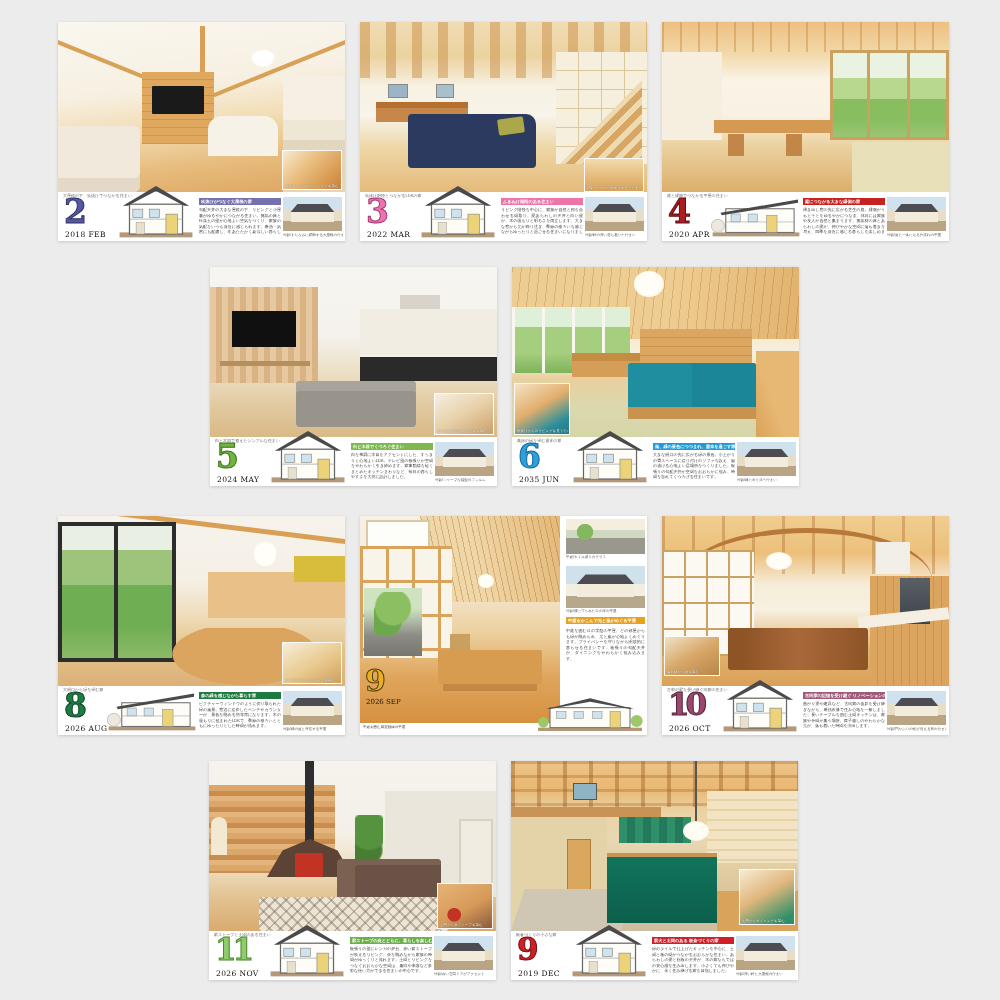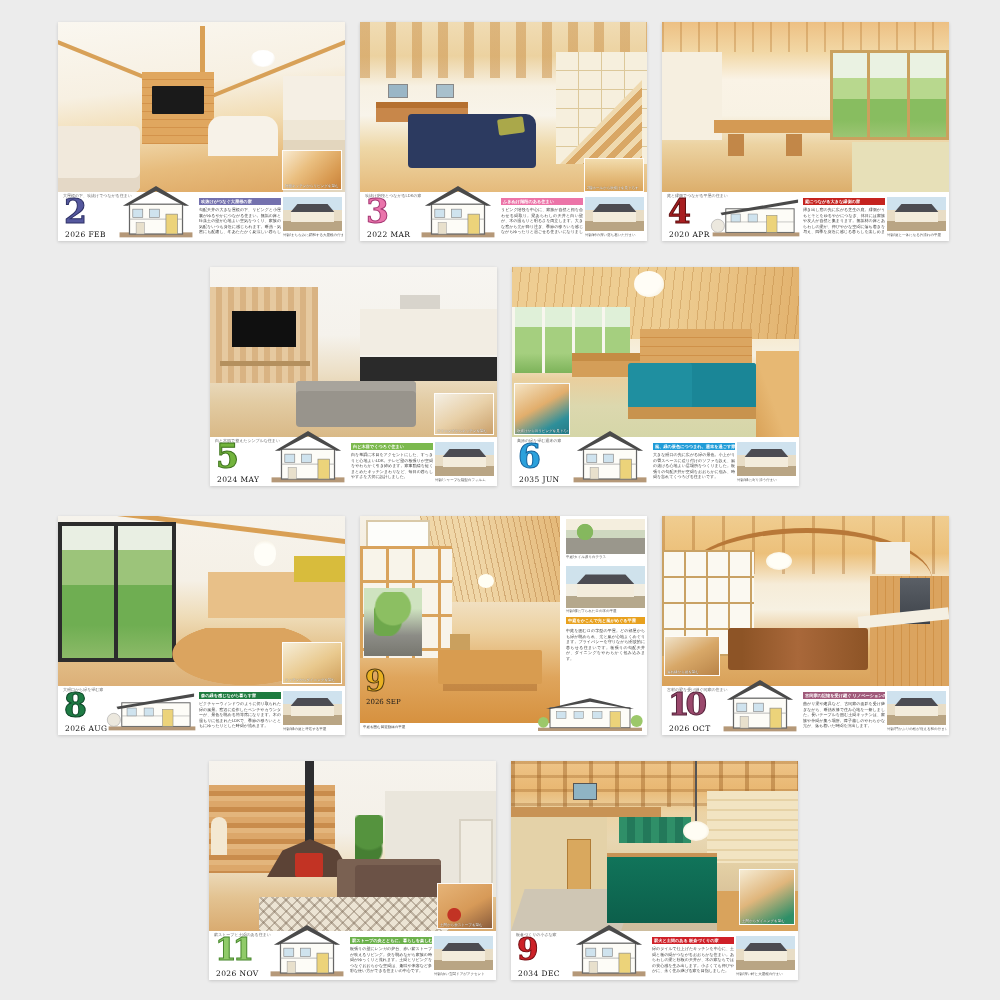--- a/index.html
+++ b/index.html
@@ -249,21 +249,21 @@
     <div class="ph feb-island"></div>
     <div class="ph feb-kitchen"></div>
     <div class="ph feb-pendant"></div>
     <div class="inset inset-feb">
       <span class="inset-cap">対面キッチンからリビングを望む</span>
     </div>
   </div>
   <div class="info">
     <div class="top-caption">大屋根の下、吹抜けでつながる住まい</div>
     <div class="bignum" style="color: rgb(85, 88, 158); -webkit-text-stroke-color: rgb(46, 49, 102);">2</div>
-    <div class="datelabel">2026 FEB</div>
+    <div class="datelabel">2018 FEB</div>
     <svg class="diagram" viewBox="0 0 100 70">
         <use href="#house-gable"></use>
       </svg>
     <div class="txtblock">
       <span class="headline" style="background-color: rgb(116, 113, 174);">吹抜けがつなぐ大屋根の家</span>
       <span class="bodytext">勾配天井の大きな屋根の下、リビングと小屋裏がゆるやかにつながる住まい。無垢の床と珪藻土の壁が心地よい空気をつくり、家族の気配をいつも身近に感じられます。断熱・気密にも配慮し、冬あたたかく夏涼しい暮らしを実現しました。</span>
     </div>
     <div class="thumb">
       <div class="t-roof"></div>
       <div class="t-wall"></div>
@@ -548,21 +548,21 @@
     <div class="ph dec-tablewood"></div>
     <div class="ph dec-cord"></div>
     <div class="ph dec-pendant"></div>
     <div class="inset inset-dec">
       <span class="inset-cap">土間からダイニングを望む</span>
     </div>
   </div>
   <div class="info">
     <div class="top-caption">板倉づくりの小さな家</div>
     <div class="bignum two-digit" style="color: rgb(205, 33, 39); -webkit-text-stroke-color: rgb(118, 13, 18);">9</div>
-    <div class="datelabel">2034 DEC</div>
+    <div class="datelabel">2019 DEC</div>
     <svg class="diagram" viewBox="0 0 100 70">
         <use href="#house-gable"></use>
       </svg>
     <div class="txtblock">
       <span class="headline" style="background-color: rgb(207, 32, 40);">薪火と土間のある 板倉づくりの家</span>
       <span class="bodytext">緑のタイルで仕上げたキッチンを中心に、土間と板の間がつながるおおらかな住まい。あらわしの梁と杉板の天井が、木の家ならではの安心感を生み出します。小さくても伸びやかに、永く住み継げる家を目指しました。</span>
     </div>
     <div class="thumb">
       <div class="t-roof"></div>
       <div class="t-wall"></div>

